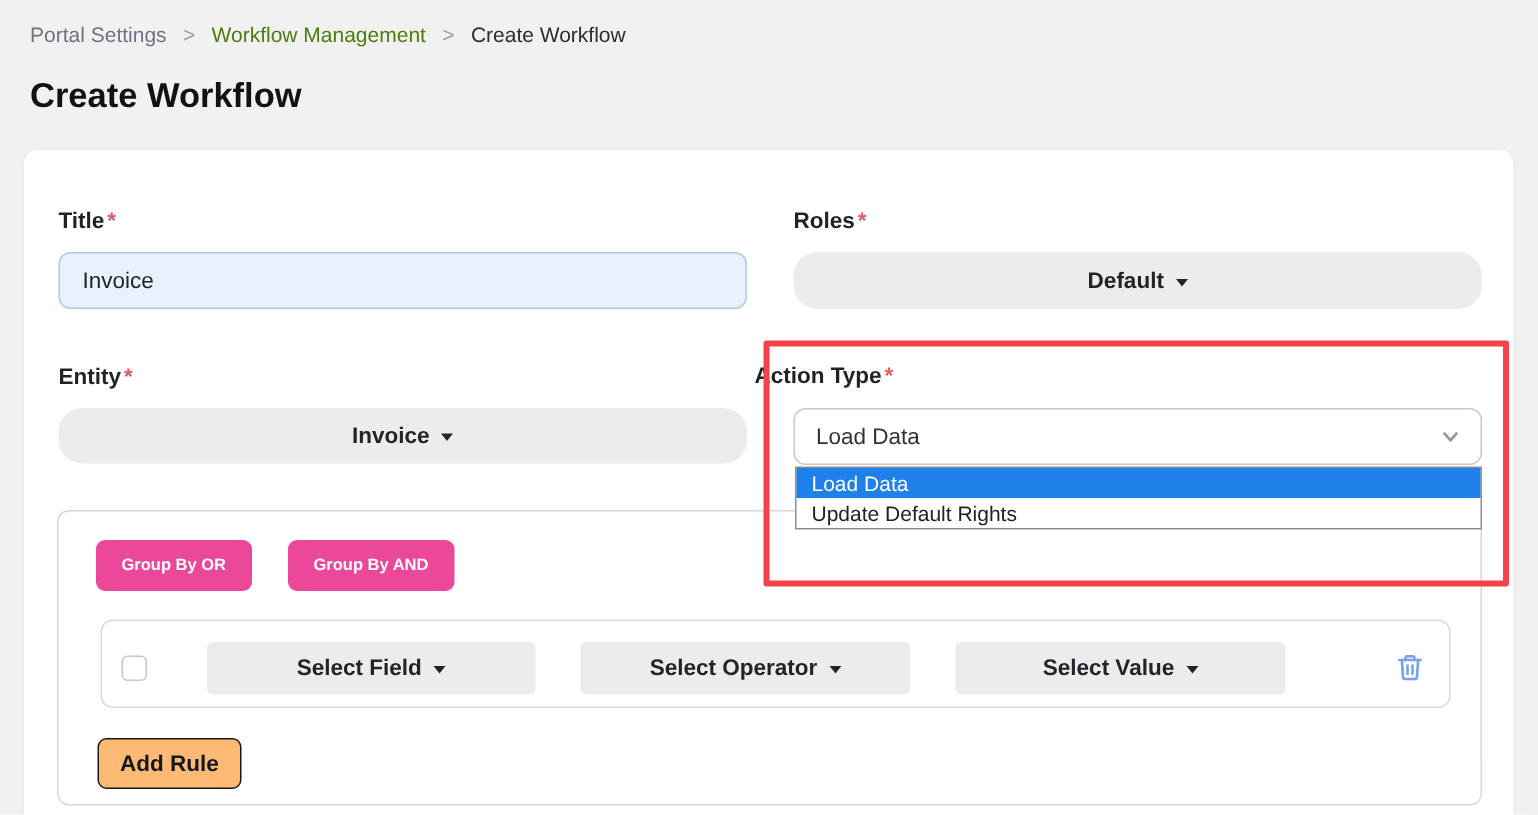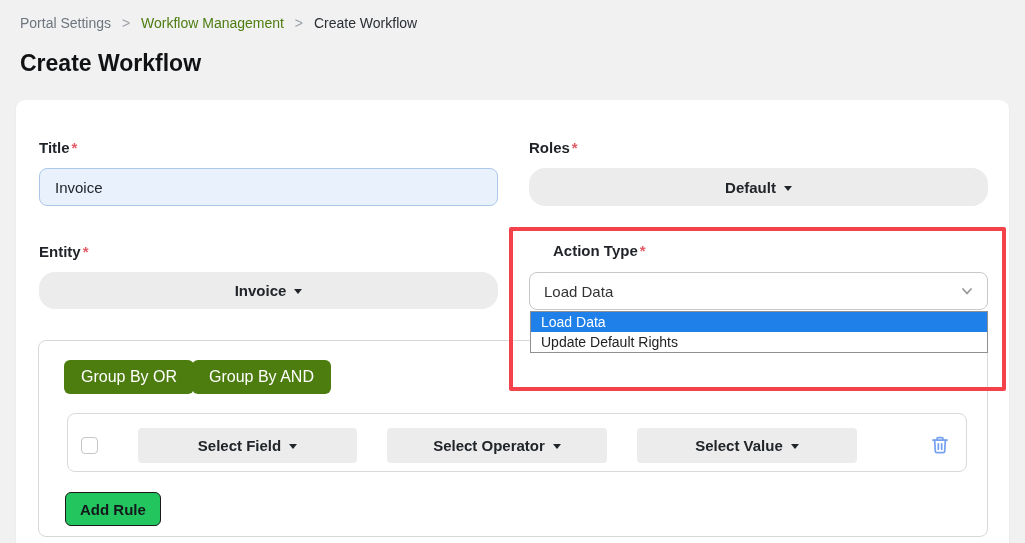--- a/index.html
+++ b/index.html
@@ -23,21 +23,21 @@
     position: absolute; left: 16px; top: 100px; width: 993px; height: 500px;
     background: #ffffff; border-radius: 9px; box-shadow: 0 1px 3px rgba(0,0,0,.05);
   }
 
   
   .field-label { position: absolute; font-size: 15px; font-weight: 600; color: #1f2328; }
   .req { color: #e25c66; margin-left: 2px; }
   .lbl-title  { left: 39px;  top: 139px; }
   .lbl-roles  { left: 529px; top: 139px; }
   .lbl-entity { left: 39px;  top: 243px; }
-  .lbl-action { left: 553px; top: 242px; }
+  .lbl-action { left: 503px; top: 242px; }
 
   
   .text-input {
     position: absolute; left: 39px; top: 168px; width: 459px; height: 38px;
     background: #e9f1fd; border: 1px solid #abc8ea; border-radius: 8px;
     padding: 0 15px; font-size: 15px; color: #212529;
     font-family: "Liberation Sans", sans-serif; outline: none;
   }
   .pill {
     position: absolute; display: flex; align-items: center; justify-content: center;
@@ -79,22 +79,22 @@
     border: 4px solid #f4424a; border-radius: 2px; z-index: 8; pointer-events: none;
   }
 
   
   .rules-card {
     position: absolute; left: 38px; top: 340px; width: 950px; height: 197px;
     background: #fff; border: 1px solid #d8d8d8; border-radius: 8px;
   }
   .btn-blue {
     position: absolute; height: 34px; padding: 0 17px;
-    background: #4d7c0f; color: #fff; border: none; border-radius: 6px;
-    font-size: 16px; font-weight: 400; cursor: pointer;
+    background: #ec4899; color: #fff; border: none; border-radius: 6px;
+    font-size: 11px; font-weight: 700; cursor: pointer;
     font-family: "Liberation Sans", sans-serif;
   }
   .btn-group-or  { left: 64px;  top: 360px; }
   .btn-group-and { left: 192px; top: 360px; }
 
   .rule-row {
     position: absolute; left: 67px; top: 413px; width: 900px; height: 59px;
     background: #fff; border: 1px solid #d9d9d9; border-radius: 8px;
   }
   .rule-checkbox {
@@ -106,21 +106,21 @@
   .pill-operator { left: 387px; width: 220px; }
   .pill-value    { left: 637px; width: 220px; }
 
   .trash-btn {
     position: absolute; left: 927px; top: 433px; width: 26px; height: 26px;
     background: none; border: none; cursor: pointer; padding: 2px;
   }
 
   .btn-add-rule {
     position: absolute; left: 65px; top: 492px; height: 34px; padding: 0 14px;
-    background: #22c55e; border: 1px solid #1a1a1a; border-radius: 6px;
+    background: #fdba74; border: 1px solid #1a1a1a; border-radius: 6px;
     font-size: 15px; font-weight: 600; color: #14181c; cursor: pointer;
     font-family: "Liberation Sans", sans-serif;
   }
 </style>
 </head>
 <body>
 
 <div class="breadcrumb">
   <span class="link-plain">Portal Settings</span>
   <span class="sep">&gt;</span>

